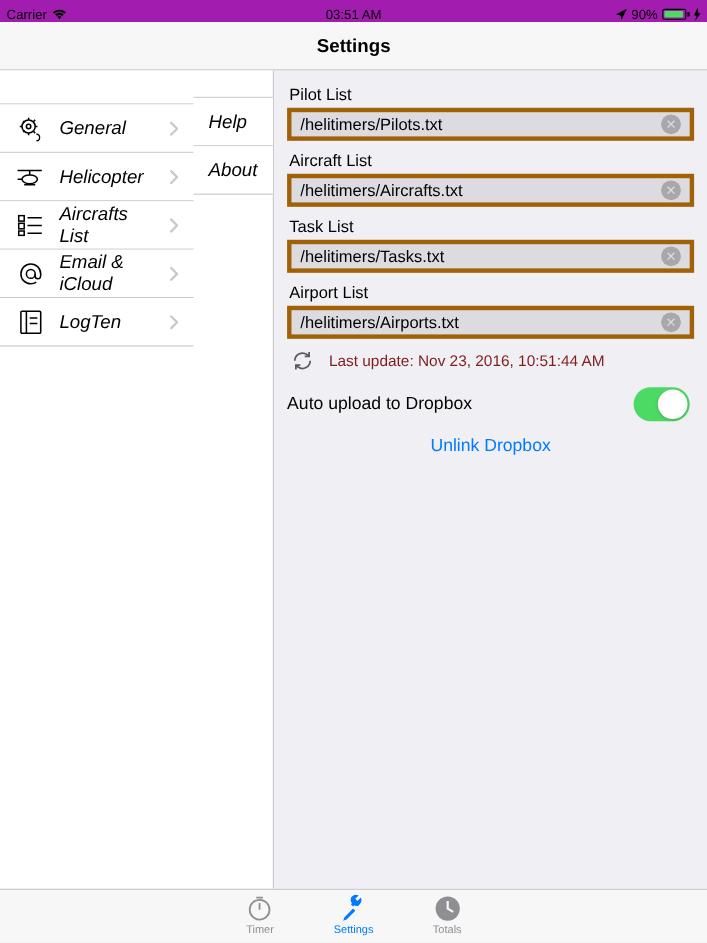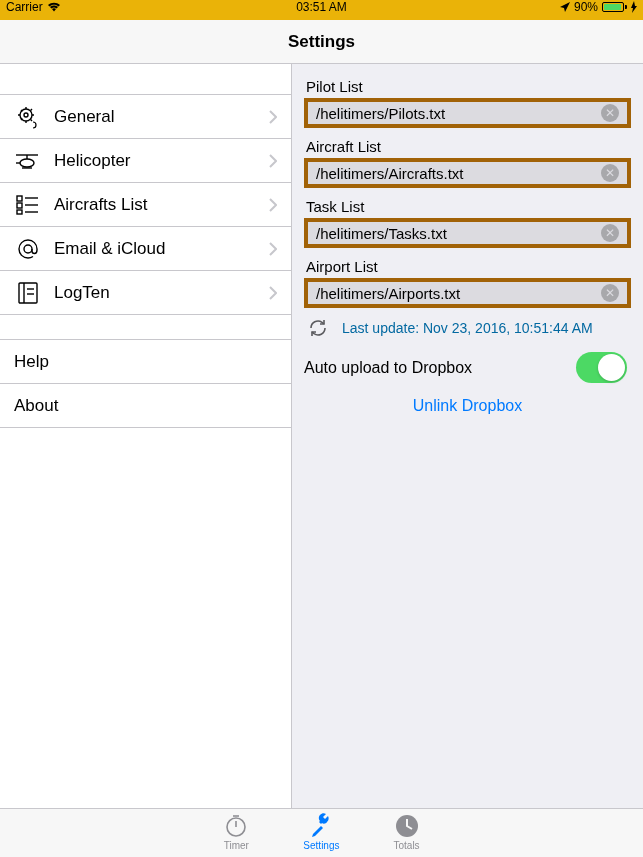--- a/index.html
+++ b/index.html
@@ -1,38 +1,38 @@
 <!DOCTYPE html>
 <html><head>
 <meta charset="utf-8">
 <style>
 * { box-sizing: border-box; margin: 0; padding: 0; }
 body { font-family: -apple-system, "Helvetica Neue", Arial, sans-serif; width: 643px; height: 857px; background: #efeff4; overflow: hidden; display: flex; flex-direction: column; }
-.status-bar { height: 20px; background: #eab308; display: flex; align-items: flex-end; justify-content: space-between; padding: 6px 6px; font-size: 12px; }
+.status-bar { height: 20px; background: #a21caf; display: flex; align-items: flex-start; justify-content: space-between; padding: 6px 6px; font-size: 12px; }
 .status-left, .status-right { display: flex; align-items: center; gap: 4px; }
 .status-center { position: absolute; left: 50%; transform: translateX(-50%); font-weight: 500; }
 .nav-bar { height: 44px; background: #f7f7f7; border-bottom: 1px solid #c8c7cc; display: flex; align-items: center; justify-content: center; }
 .nav-title { font-size: 17px; font-weight: 600; }
 .content { flex: 1; display: flex; }
-.sidebar { width: 292px; background: #fff; border-right: 1px solid #c8c7cc; display: flex; flex-direction: column; }
+.sidebar { width: 249px; background: #fff; border-right: 1px solid #c8c7cc; display: flex; flex-direction: row; font-style: italic; }
 .sidebar-section { border-top: 1px solid #c8c7cc; }
 .sidebar-section:first-child { margin-top: 30px; }
 .sidebar-section.second { margin-top: 24px; }
 .sidebar-item { display: flex; align-items: center; height: 44px; padding: 0 14px; border-bottom: 1px solid #c8c7cc; background: #fff; gap: 12px; cursor: pointer; }
 .sidebar-item.selected { background: #d9d9d9; }
 .sidebar-item .icon-slot { width: 28px; display: flex; align-items: center; justify-content: center; }
 .sidebar-item .label { flex: 1; font-size: 17px; }
 .sidebar-item .chev { color: #c7c7cc; }
 .detail { flex: 1; padding: 14px 12px 0 12px; }
 .field-group { margin-bottom: 10px; }
 .field-label { font-size: 15px; margin-bottom: 3px; padding-left: 2px; }
 .field-input { position: relative; display: flex; align-items: center; background: #dcdbe0; border: 4px solid #a16207; height: 30px; padding: 0 8px; }
 .field-input input { border: none; background: transparent; width: 100%; font-size: 15px; outline: none; font-family: inherit; }
 .clear-btn { width: 18px; height: 18px; border-radius: 50%; background: #a8a8ab; display: flex; align-items: center; justify-content: center; color: #dcdbe0; font-size: 12px; cursor: pointer; flex-shrink: 0; }
-.refresh-row { display: flex; align-items: center; gap: 14px; margin: 8px 0 14px 4px; color: #0369a1; font-size: 14px; }
+.refresh-row { display: flex; align-items: center; gap: 14px; margin: 8px 0 14px 4px; color: #7f1d1d; font-size: 14px; }
 .auto-row { display: flex; align-items: center; justify-content: space-between; margin: 0 4px 14px 0; }
 .auto-label { font-size: 16px; }
 .switch { width: 51px; height: 31px; background: #4cd964; border-radius: 16px; position: relative; cursor: pointer; }
 .switch::after { content: ''; position: absolute; width: 27px; height: 27px; background: #fff; border-radius: 50%; top: 2px; right: 2px; box-shadow: 0 1px 3px rgba(0,0,0,0.2); }
 .unlink { text-align: center; color: #007aff; font-size: 16px; cursor: pointer; }
 .tab-bar { height: 49px; background: #f7f7f7; border-top: 1px solid #c8c7cc; display: flex; justify-content: center; gap: 54px; padding-top: 4px; }
 .tab-item { display: flex; flex-direction: column; align-items: center; gap: 1px; cursor: pointer; color: #8e8e93; }
 .tab-item.active { color: #007aff; }
 .tab-label { font-size: 10px; }
 .battery { display: inline-flex; align-items: center; gap: 1px; }

